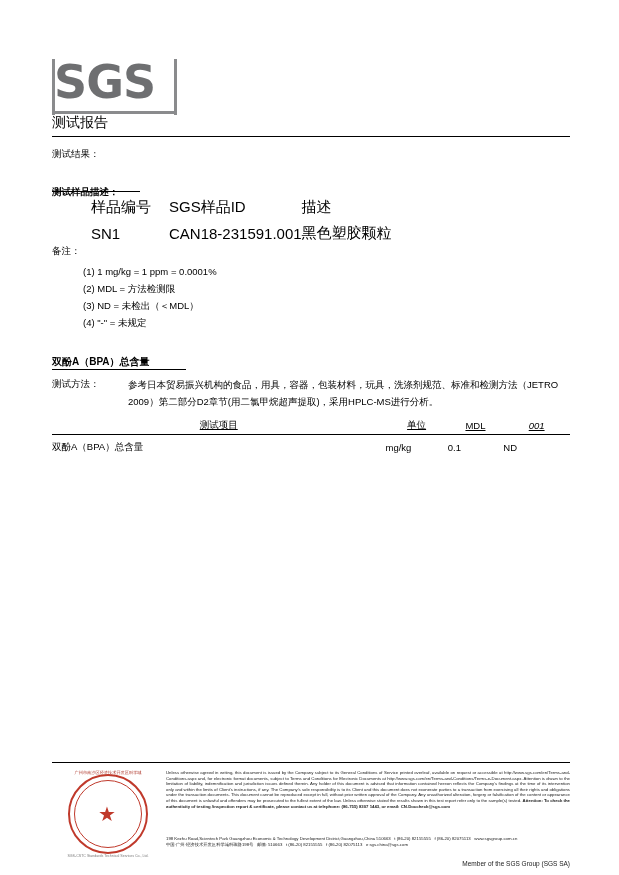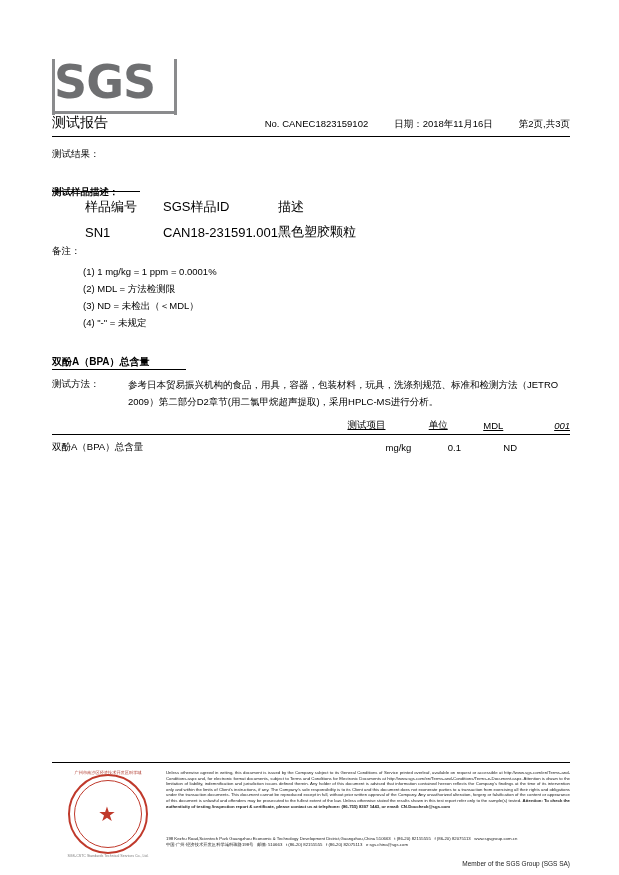--- a/index.html
+++ b/index.html
@@ -109,23 +109,23 @@
     left: 52px;
     top: 191px;
     width: 88px;
     height: 1px;
     background: #000;
   }
 
   
   .sample-table {
     position: absolute;
-    left: 85px;
+    left: 91px;
     top: 198px;
-    font-size: 13px;
+    font-size: 15px;
     border-collapse: collapse;
   }
   .sample-table th {
     font-weight: normal;
     text-align: left;
     padding: 0 0 7px 0;
     white-space: nowrap;
   }
   .sample-table td {
     padding: 0;
@@ -183,21 +183,21 @@
   .results-table {
     position: absolute;
     left: 52px;
     top: 419px;
     width: 518px;
     font-size: 9.5px;
     border-collapse: collapse;
   }
   .results-table th {
     font-weight: normal;
-    text-align: right;
+    text-align: center;
     padding: 0 0 3px 0;
     white-space: nowrap;
   }
   .results-table th.u { text-decoration: underline; }
   .results-table th.ital { font-style: italic; text-decoration: underline; }
   .results-table td {
     padding: 6px 0 0 0;
     white-space: nowrap;
   }
   .rt-item { width: 300px; }
@@ -315,25 +315,20 @@
 
   <div class="logo-block">
     <div class="logo-bar-left"></div>
     <div class="logo-bar-right"></div>
     <div class="sgs-logo">SGS</div>
     <div class="logo-rule"></div>
   </div>
 
   <div class="title-row">
     <div class="doc-title">测试报告</div>
-    <div class="title-meta">
-      <span>No. CANEC1823159102</span>
-      <span>日期：2018年11月16日</span>
-      <span>第2页,共3页</span>
-    </div>
   </div>
   <div class="title-rule"></div>
 
   <div class="sec-label" id="results-label">测试结果：</div>
 
   <div class="sec-label" id="sample-desc-label">测试样品描述：</div>
   <div class="sample-desc-underline"></div>
 
   <table class="sample-table">
     <thead>

